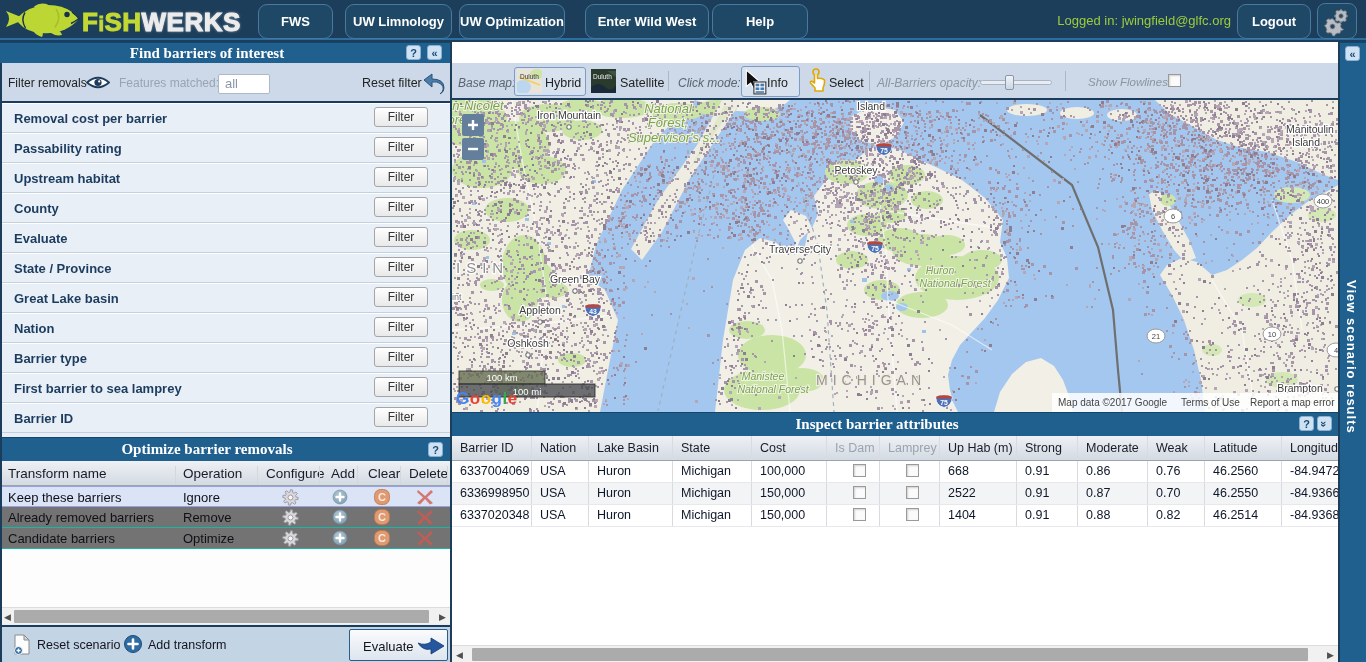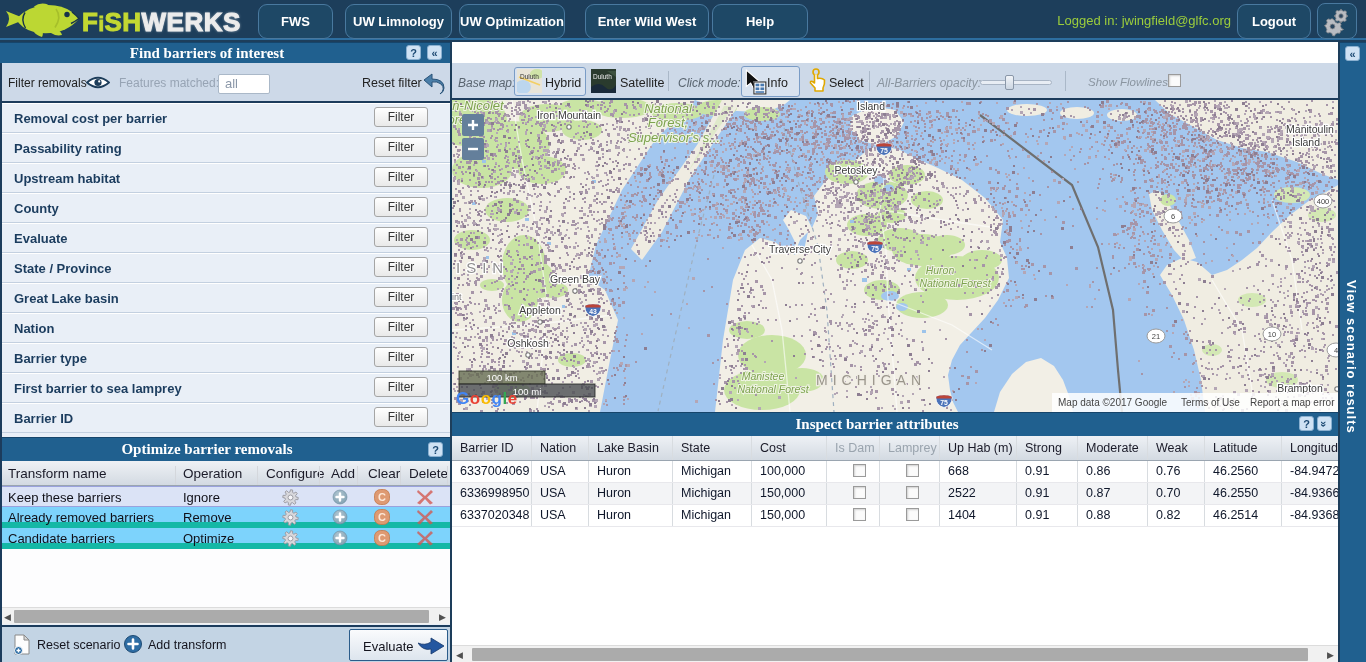--- a/index.html
+++ b/index.html
@@ -37,21 +37,21 @@
 .frow { position:relative; height:30px; border-bottom:1px solid #c3d0e0; box-shadow:inset 0 1px 0 #fff; }
 .flabel { position:absolute; left:14px; top:8px; font-size:13px; font-weight:bold; color:#1b3c5e; }
 .fbtn { position:absolute; right:22px; top:4px; width:54px; height:20px; line-height:18px; text-align:center;
   background:linear-gradient(#ffffff,#e9e9e9); border:1px solid #a5a5a5; border-radius:3px; font-size:12px; color:#333; }
 
 #ophdr { left:0; top:395px; width:450px; height:24px; line-height:23px; }
 #ophdr .hbtn { position:absolute; right:7px; top:4px; }
 #otbl { left:0; top:419px; width:450px; height:146px; background:#fdfdfe; }
 #othdr { position:relative; height:25px; background:linear-gradient(#eef1f5,#d3dae2); border-bottom:1px solid #9aa5b0; font-size:13.5px; color:#1a1a28; }
 #othdr span { position:absolute; top:5px; }
-.orow { position:relative; height:21px; background:#7dd3fc; font-size:13px; color:#101018; border-bottom:6px solid #14b8a6; }
+.orow { position:relative; height:21px; background:#737373; font-size:13px; color:#101018; border-bottom:1px solid #14b8a6; }
 .orow.sel { background:#dbe3f6; border-top:1px solid #9aa2dd; border-bottom:1px solid #9aa2dd; }
 .oc1 { position:absolute; left:8px; top:3px; }
 .oc2 { position:absolute; left:183px; top:3px; }
 .oc3 { position:absolute; left:282px; top:2px; }
 .oc4 { position:absolute; left:332px; top:2px; }
 .oc5 { position:absolute; left:374px; top:2px; }
 .oc6 { position:absolute; left:416px; top:2px; }
 .ocl { position:absolute; top:0; bottom:0; width:1px; background:#d4d7dc; }
 
 #lscroll { left:0; top:565px; width:450px; height:17px; background:#f1f1f1; border-top:1px solid #dcdcdc; }

